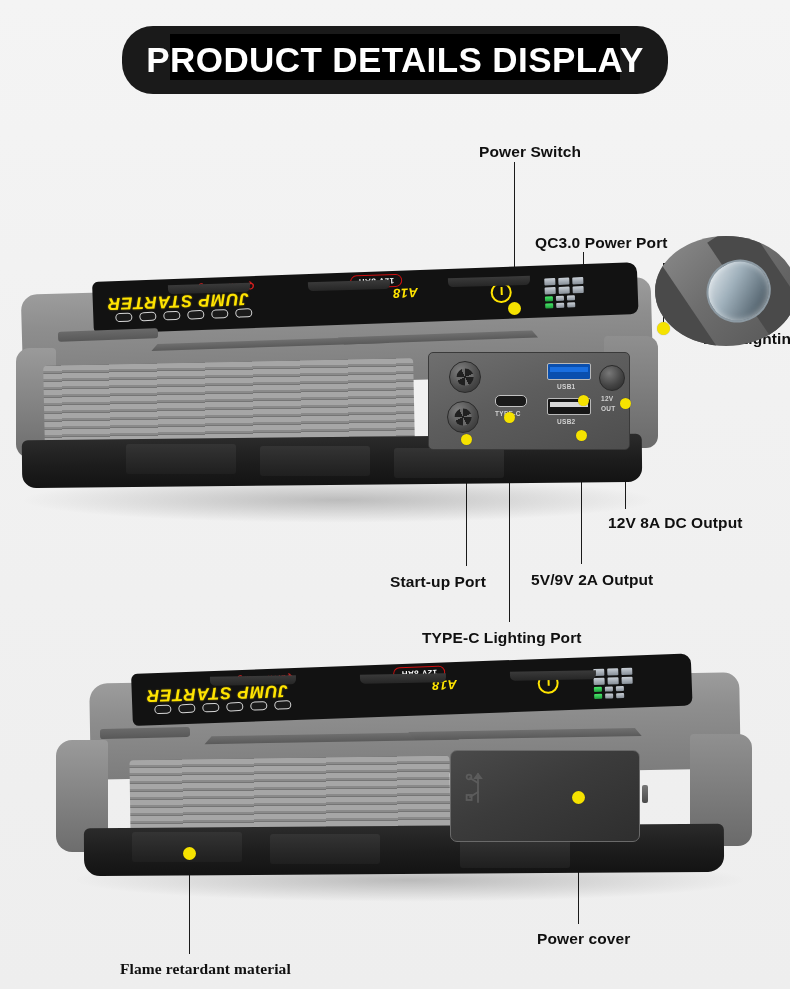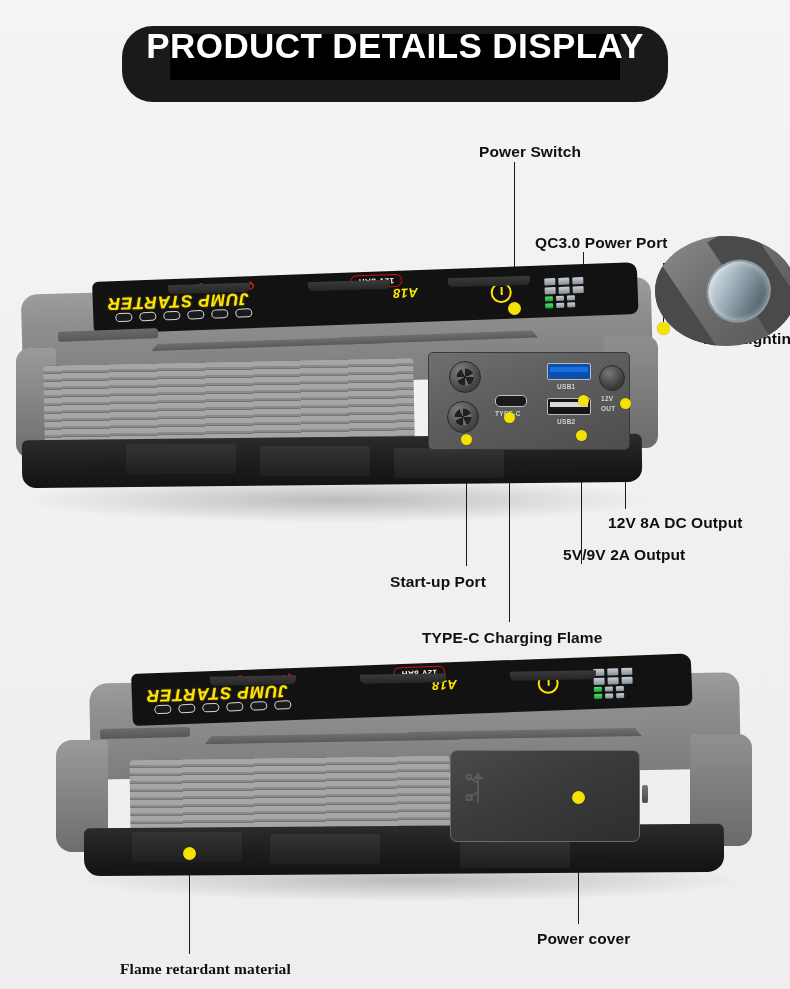--- a/index.html
+++ b/index.html
@@ -12,24 +12,24 @@
   #page {
     position: relative;
     width: 790px; height: 989px;
     background: linear-gradient(180deg,#f4f4f4 0%,#f1f1f1 40%,#eeeeee 100%);
   }
 
   
   .title-pill {
     position: absolute;
     left: 122px; top: 26px;
-    width: 546px; height: 76px;
+    width: 546px; height: 68px;
     background: #1a1a1a;
     border-radius: 31px;
-    display: flex; align-items: flex-start; justify-content: center;
+    display: flex; align-items: center; justify-content: center;
   }
   .title-pill .inner-bar {
     position: absolute; left: 48px; top: 8px;
     width: 450px; height: 46px; background: #000;
   }
   .title-text {
     position: relative;
     color: #ffffff;
     font-size: 35px;
     font-weight: bold;
@@ -430,29 +430,29 @@
 
   <div class="label" style="left:703px; top:330px;">LED Lighting</div>
   <div class="leader-h" style="left:663px; top:263px; width:34px;"></div>
   <div class="leader" style="left:663px; top:263px; height:62px;"></div>
   <div class="dot" style="left:657px; top:322px;"></div>
 
   <div class="label" style="left:608px; top:514px;">12V 8A DC Output</div>
   <div class="leader" style="left:625px; top:405px; height:104px;"></div>
   <div class="dot sm" style="left:620px; top:398px;"></div>
 
-  <div class="label" style="left:531px; top:546px;margin-left:32px;">5V/9V 2A Output</div>
+  <div class="label" style="left:531px; top:571px;">5V/9V 2A Output</div>
   <div class="leader" style="left:581px; top:436px; height:128px;"></div>
   <div class="dot sm" style="left:576px; top:430px;"></div>
 
   <div class="label" style="left:390px; top:573px;text-align:right;">Start-up Port</div>
   <div class="leader" style="left:466px; top:442px; height:124px;"></div>
   <div class="dot sm" style="left:461px; top:434px;"></div>
 
-  <div class="label" style="left:422px; top:629px;">TYPE-C Charging Flame</div>
+  <div class="label" style="left:422px; top:629px;">TYPE-C Lighting Port</div>
   <div class="leader" style="left:509px; top:418px; height:204px;"></div>
   <div class="dot sm" style="left:504px; top:412px;"></div>
 
   <div class="unit" style="left:60px; top:662px; width:700px; height:232px;">
 
     <div class="shadow" style="left:10px; top:196px; width:680px; height:44px;"></div>
 
     <div class="deck" style="left:30px; top:16px; width:650px; height:96px; border-radius:18px 16px 6px 10px; transform:rotate(-1deg);"></div>
 
     <div class="toppanel panel-skew" style="left:72px; top:12px; width:560px; height:52px;">

